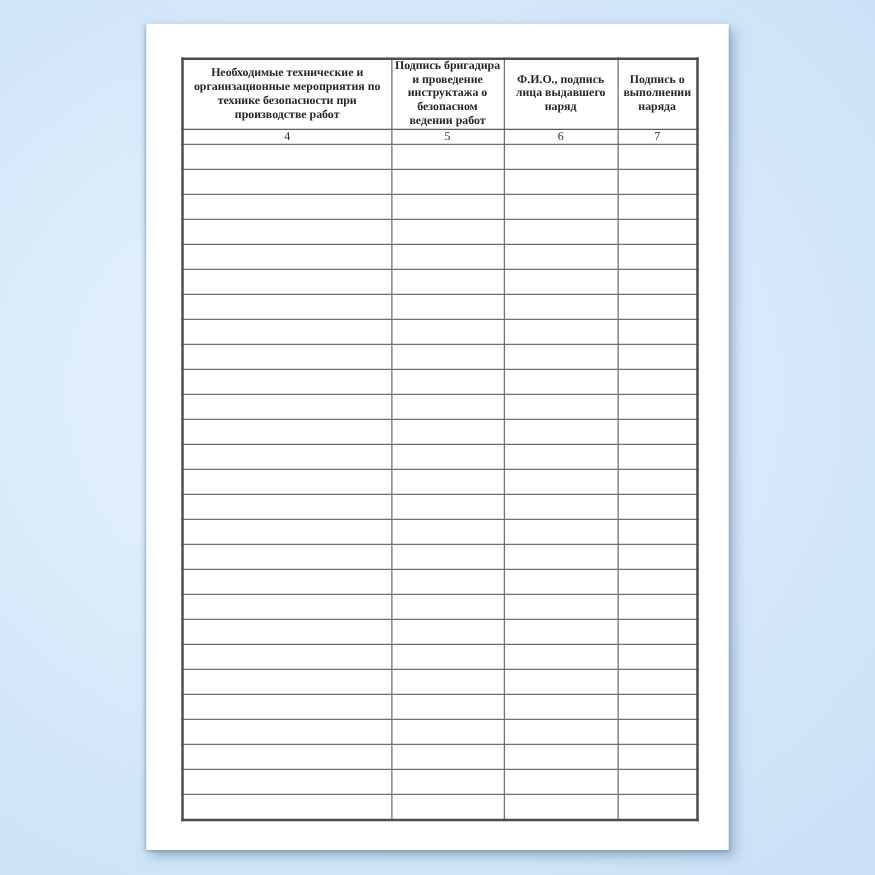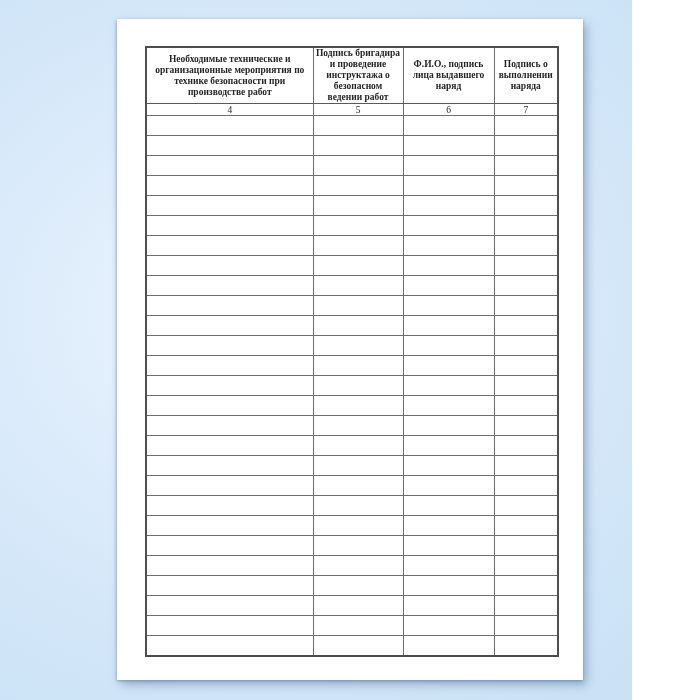--- a/index.html
+++ b/index.html
@@ -6,21 +6,21 @@
 
   html, body {
     width: 700px;
     height: 700px;
     overflow: hidden;
     font-family: "Liberation Serif", "DejaVu Serif", serif;
   }
 
   .background {
     position: relative;
-    width: 632px;
+    width: 700px;
     height: 700px;
     background:
       radial-gradient(ellipse 560px 480px at 40% 45%,
         #ecf4fd 0%, #ddecfb 42%, #d2e6f8 72%, #cbe2f6 100%);
   }
 
   .paper {
     position: absolute;
     left: 117px;
     top: 19px;

